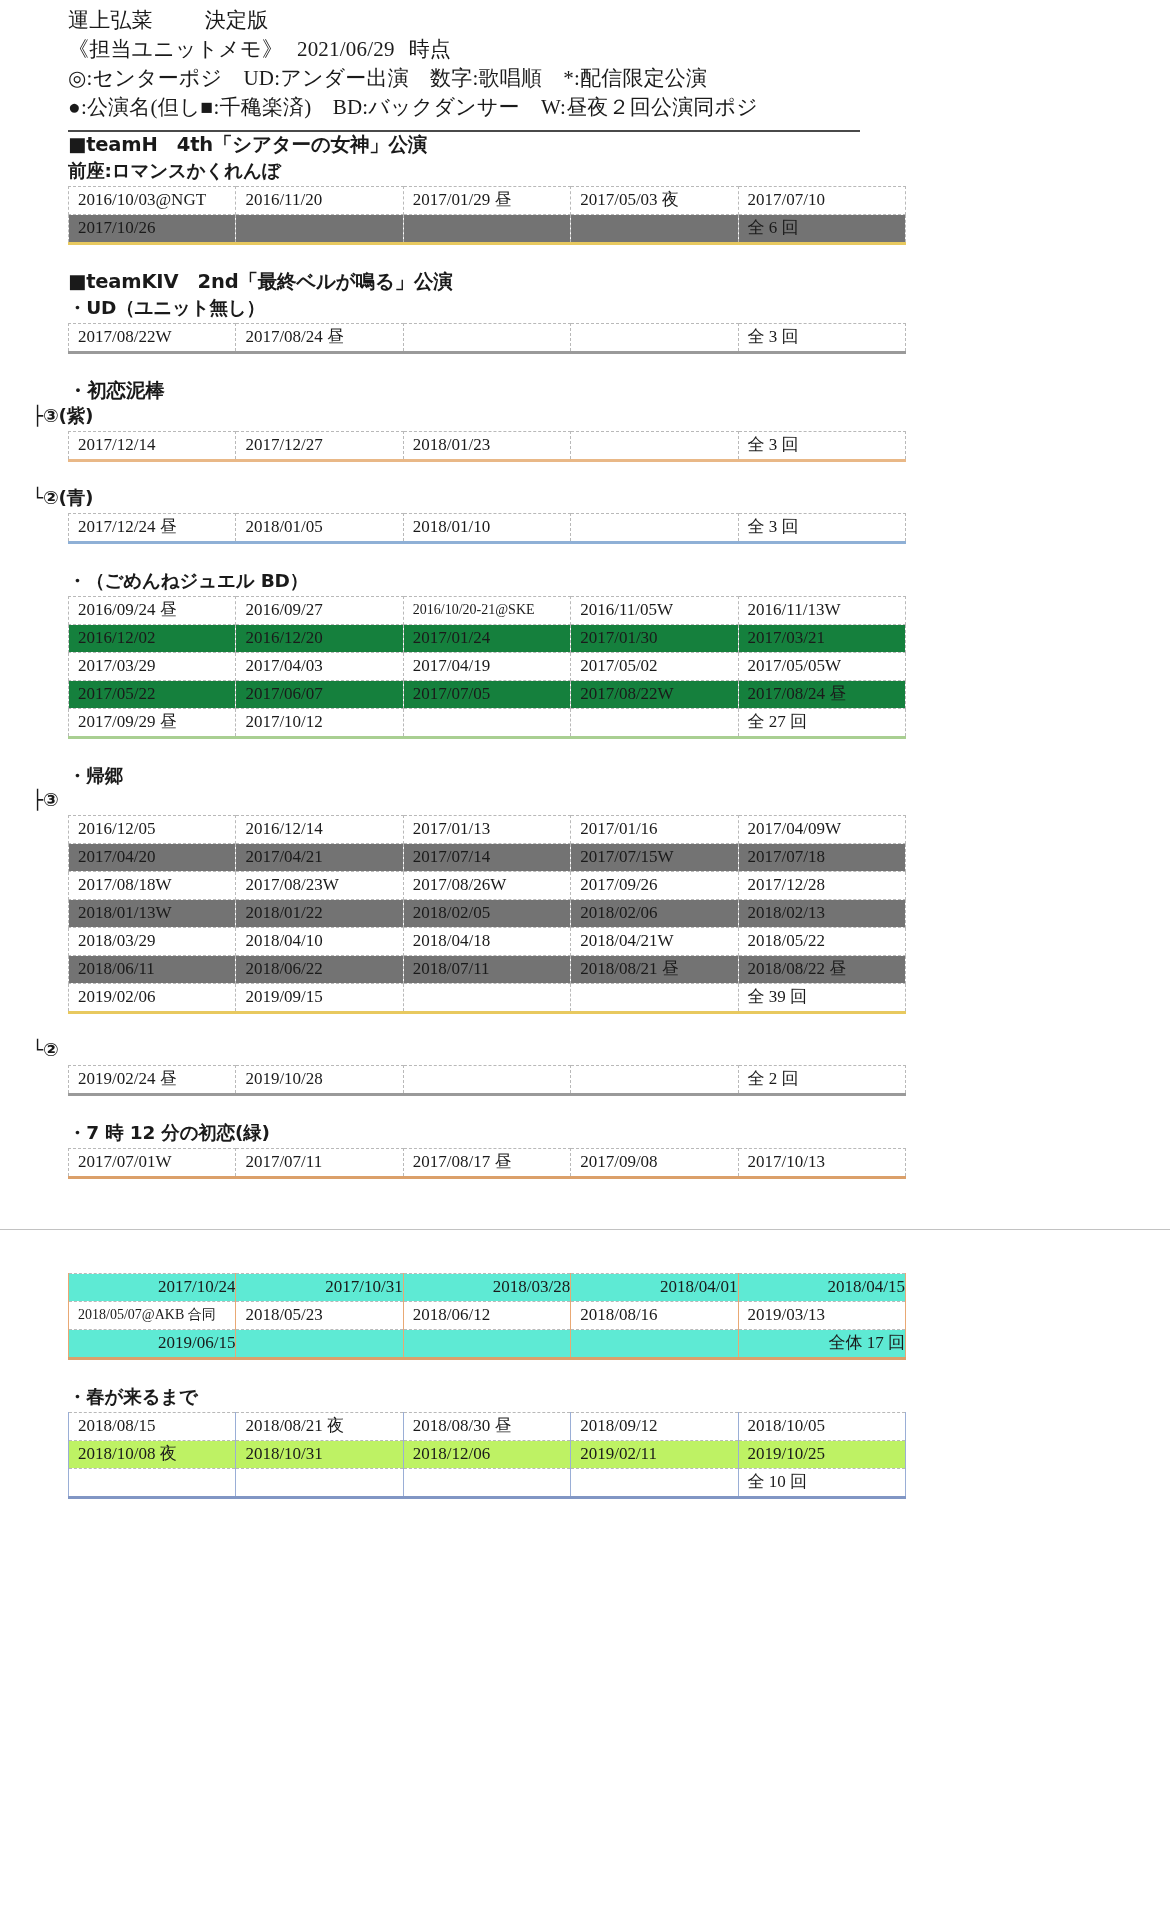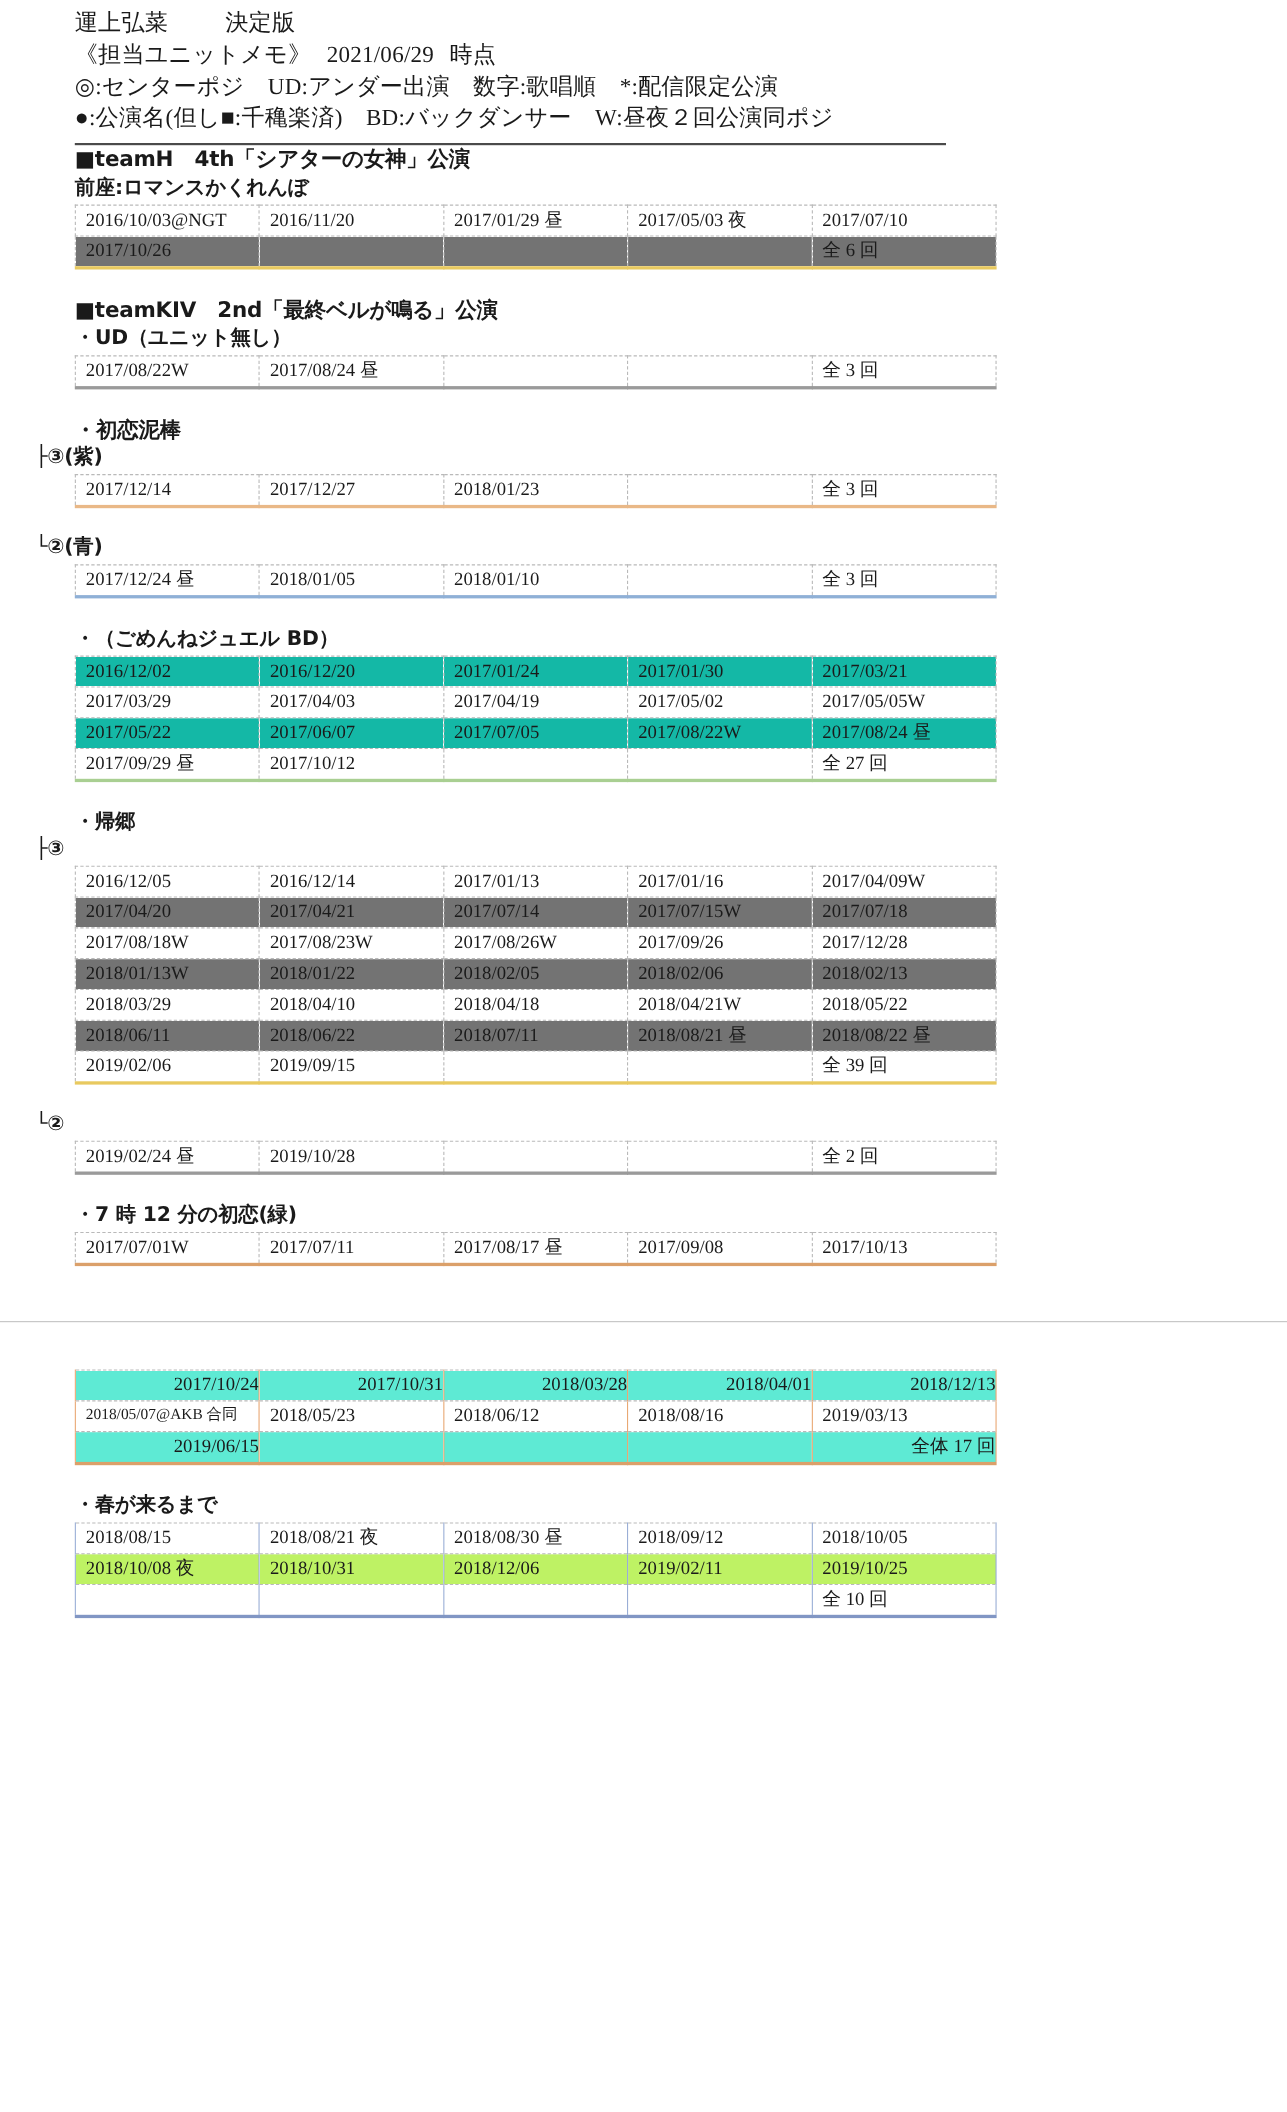--- a/index.html
+++ b/index.html
@@ -92,21 +92,21 @@
     overflow: hidden;
     font-family: "Liberation Serif", "DejaVu Serif", serif;
   }
   table.grid td.small {
     font-size: 14px;
   }
   table.grid td.empty { }
 
   
   tr.sh-yellow td { background: #737373; }
-  tr.sh-green  td { background: #14b8a6; }
+  tr.sh-green  td { background: #15803d; }
   tr.sh-orange td { background: #5eead4; text-align: right; }
   tr.sh-blue   td { background: #bef264; }
 
   
   table.acc-yellow { border-bottom: 3px solid #e8c95f; }
   table.acc-gray   { border-bottom: 3px solid #9a9a9a; }
   table.acc-orange { border-bottom: 3px solid #e9b887; }
   table.acc-blue   { border-bottom: 3px solid #8fb0d6; }
   table.acc-green  { border-bottom: 3px solid #a9cf92; }
   table.acc-orange2{ border-bottom: 3px solid #dba06a; }
@@ -199,20 +199,27 @@
             <td>2018/01/10</td>
             <td class="empty"></td>
             <td>全 3 回</td>
           </tr>
         </tbody>
       </table>
       <div class="spacer-24"></div>
       <div class="sub-title">・（ごめんねジュエル BD）</div>
       <table class="grid acc-green ">
         <tbody>
+          <tr class="">
+            <td>2016/09/24 昼</td>
+            <td>2016/09/27</td>
+            <td class="small">2016/10/20-21@SKE</td>
+            <td>2016/11/05W</td>
+            <td>2016/11/13W</td>
+          </tr>
           <tr class="sh-green">
             <td>2016/12/02</td>
             <td>2016/12/20</td>
             <td>2017/01/24</td>
             <td>2017/01/30</td>
             <td>2017/03/21</td>
           </tr>
           <tr class="">
             <td>2017/03/29</td>
             <td>2017/04/03</td>
@@ -325,21 +332,21 @@
 
   <div id="page2-host">
       <div class="spacer-40"></div>
       <table class="grid acc-orange2 sep-orange">
         <tbody>
           <tr class="sh-orange">
             <td>2017/10/24</td>
             <td>2017/10/31</td>
             <td>2018/03/28</td>
             <td>2018/04/01</td>
-            <td>2018/12/13</td>
+            <td>2018/04/15</td>
           </tr>
           <tr class="">
             <td class="small">2018/05/07@AKB 合同</td>
             <td>2018/05/23</td>
             <td>2018/06/12</td>
             <td>2018/08/16</td>
             <td>2019/03/13</td>
           </tr>
           <tr class="sh-orange">
             <td>2019/06/15</td>

